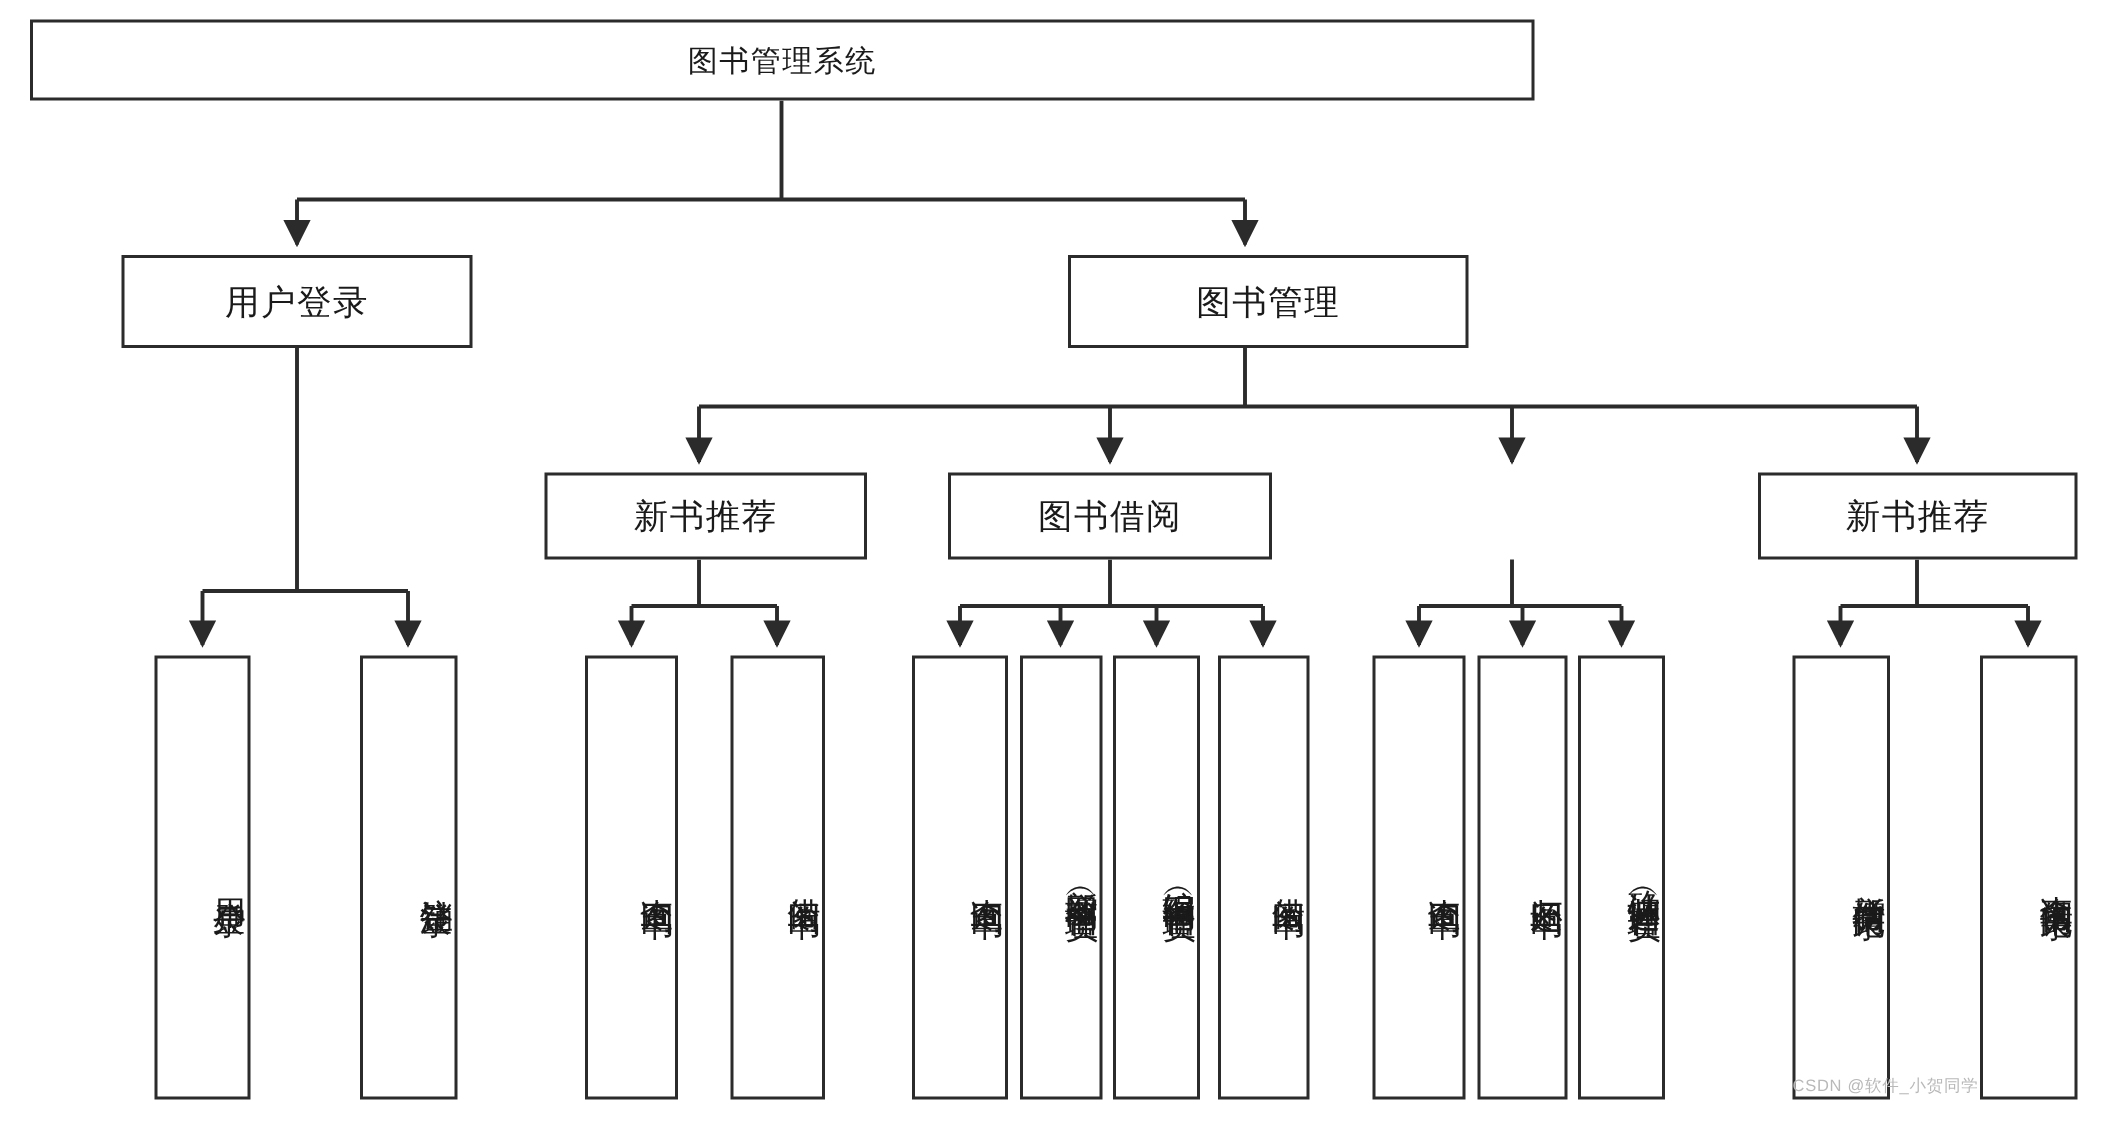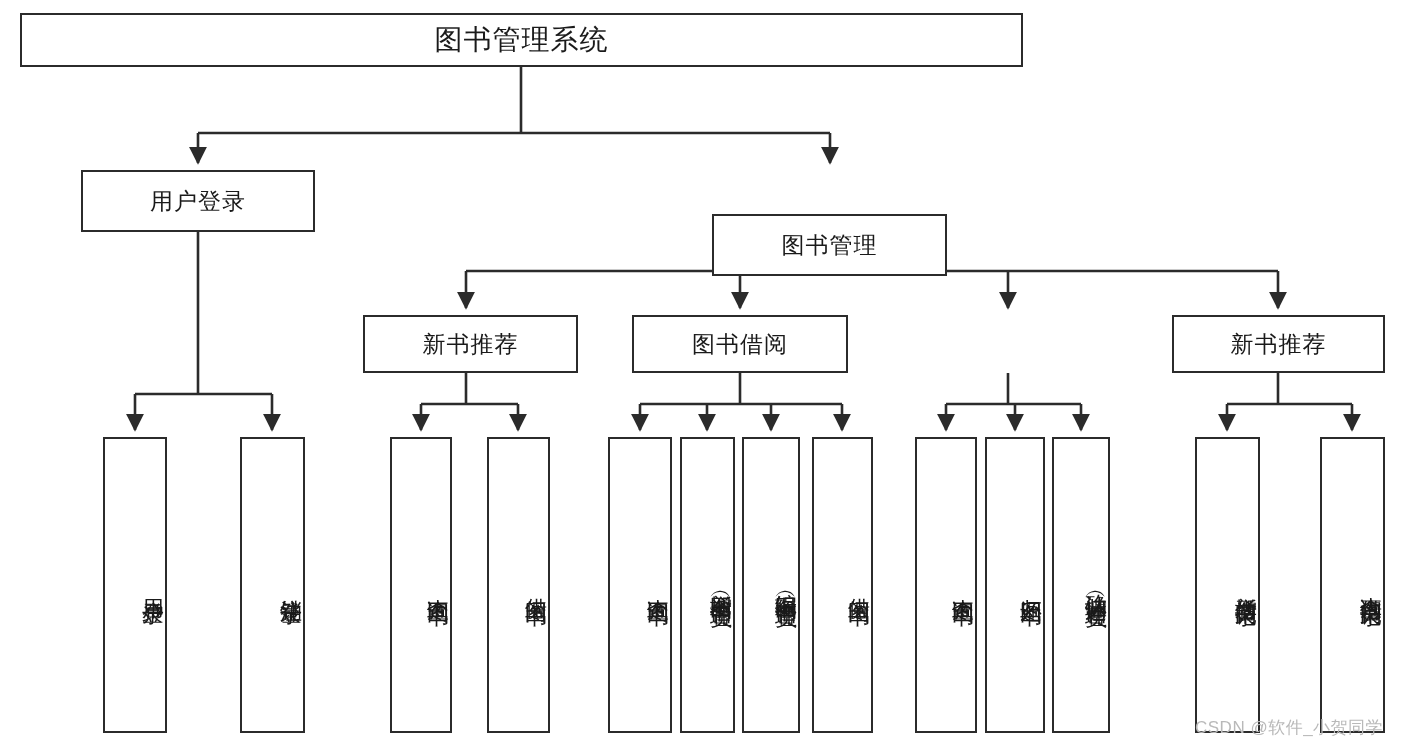--- a/index.html
+++ b/index.html
@@ -41,26 +41,26 @@
     text-orientation: upright;
     font-size: 22px;
     line-height: 1.05;
     padding-top: 4px;
     padding-bottom: 4px;
     letter-spacing: 2px;
     align-items: flex-start;
     justify-content: center;
   }
   .node.root {
-    font-size: 28px;
+    font-size: 20px;
   }
   .watermark {
     position: absolute;
     color: #b9b9b9;
-    font-size: 17px;
+    font-size: 11px;
     white-space: nowrap;
     letter-spacing: 0.5px;
   }
 </style>
 </head>
 <body>
 
 <div id="stage">
 
   <svg class="wires" viewBox="0 0 1405 747" xmlns="http://www.w3.org/2000/svg">
@@ -109,21 +109,21 @@
       <path d="M 1278 373 L 1278 404"></path>
       <path d="M 1227 404 L 1352 404"></path>
       <path d="M 1227 404 L 1227 430" marker-end="url(#arrow)"></path>
       <path d="M 1352 404 L 1352 430" marker-end="url(#arrow)"></path>
     </g>
   </svg>
 
   <div class="node horiz root" style="left: 20px; top: 13px; width: 1003px; height: 54px;">图书管理系统</div>
 
   <div class="node horiz" style="left: 81px; top: 170px; width: 234px; height: 62px;">用户登录</div>
-  <div class="node horiz" style="left: 712px; top: 170px; width: 235px; height: 62px; margin-top: 44px;">图书管理</div>
+  <div class="node horiz" style="left: 712px; top: 170px; width: 267px; height: 62px;">图书管理</div>
 
   <div class="node horiz" style="left: 363px; top: 315px; width: 215px; height: 58px;">新书推荐</div>
   <div class="node horiz" style="left: 632px; top: 315px; width: 216px; height: 58px;">图书借阅</div>
   <div class="node horiz" style="left: 1172px; top: 315px; width: 213px; height: 58px;">新书推荐</div>
 
   <div class="node vert" style="left: 103px; top: 437px; width: 64px; height: 296px;">用户登录</div>
   <div class="node vert" style="left: 240px; top: 437px; width: 65px; height: 296px;">注销登录</div>
   <div class="node vert" style="left: 390px; top: 437px; width: 62px; height: 296px;">查询图书</div>
   <div class="node vert" style="left: 487px; top: 437px; width: 63px; height: 296px;">借阅图书</div>
   <div class="node vert" style="left: 608px; top: 437px; width: 64px; height: 296px;">查询图书</div>

